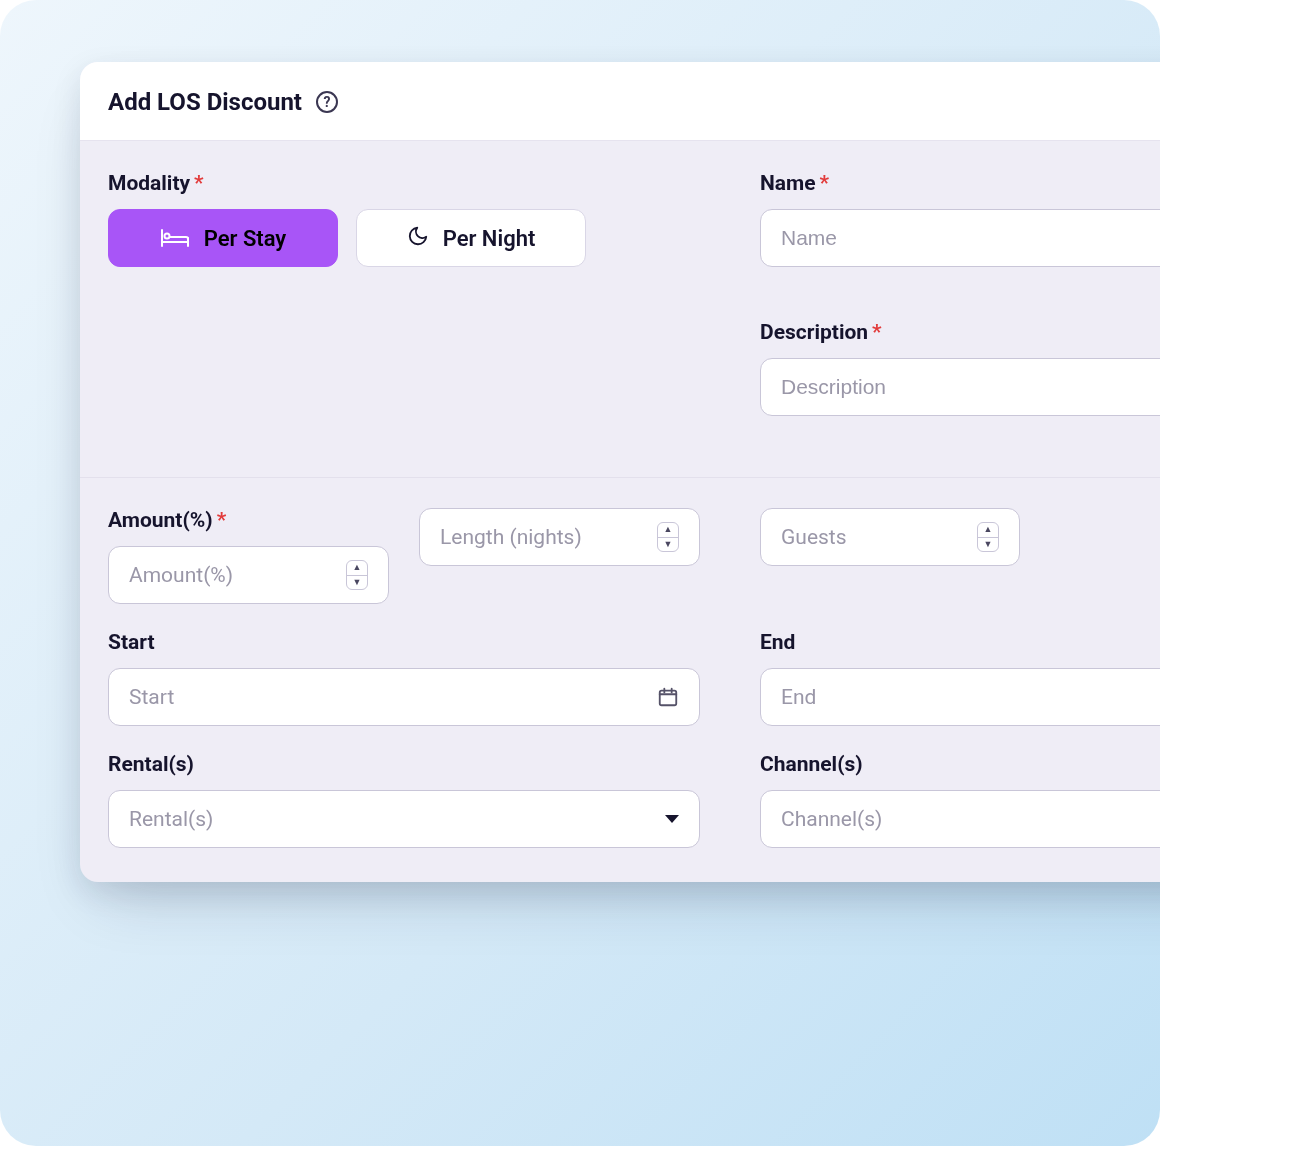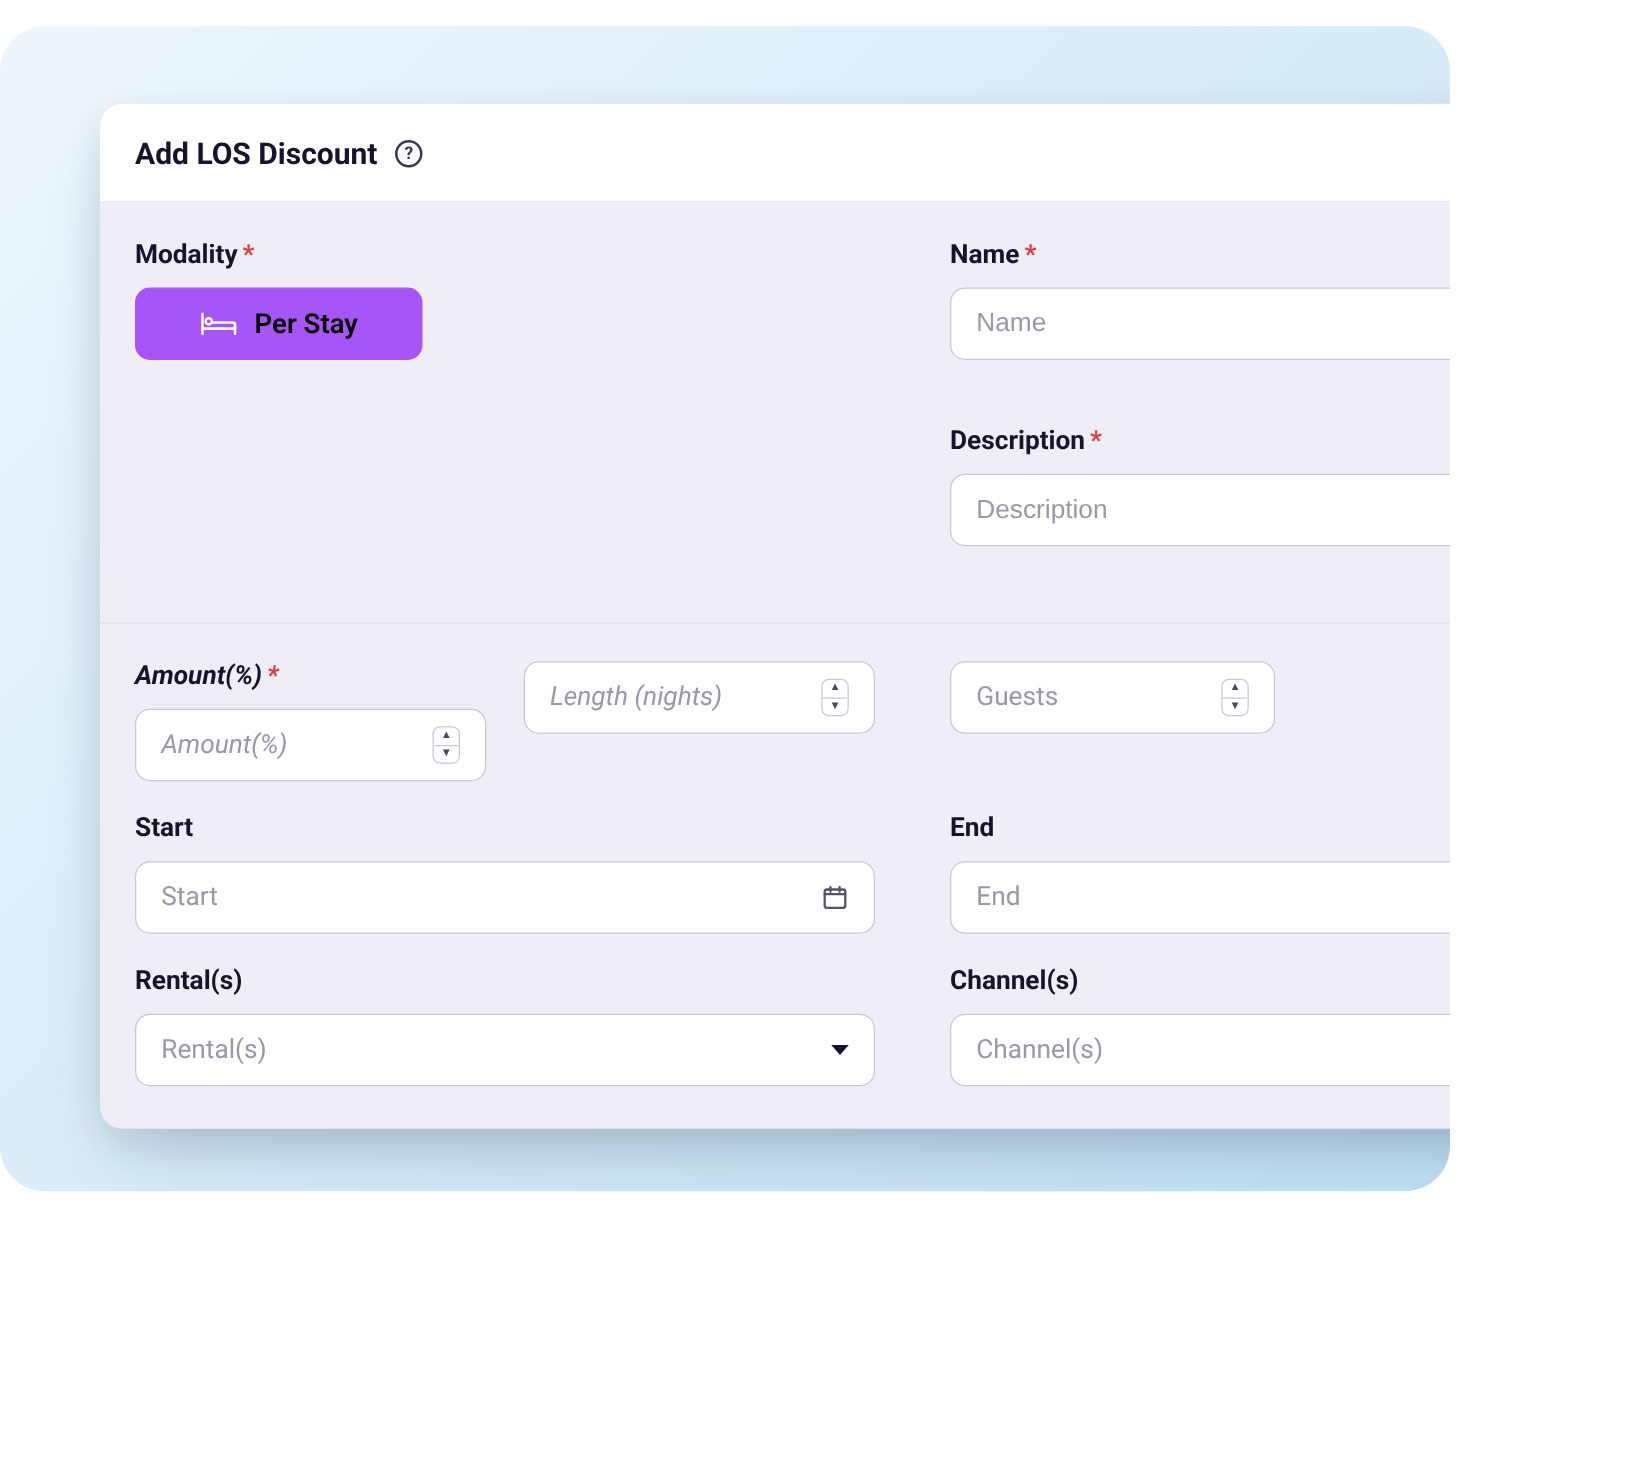--- a/index.html
+++ b/index.html
@@ -3,26 +3,25 @@
 <meta charset="utf-8">
 <style>
   * { box-sizing: border-box; margin: 0; padding: 0; }
   html, body { width: 1300px; height: 1172px; }
   body {
     font-family: -apple-system, BlinkMacSystemFont, "Segoe UI", Roboto, "Helvetica Neue", Arial, sans-serif;
     background: #fff;
   }
   .backdrop {
     width: 1160px;
-    height: 932px;
+    height: 1146px;
     background: linear-gradient(135deg, #eef6fc 0%, #d4e9f7 60%, #bfe0f5 100%);
     border-radius: 36px;
     position: relative;
     overflow: hidden;
-    margin-top: 21px;
   }
   .modal {
     position: absolute;
     left: 80px;
     top: 62px;
     width: 1300px;
     background: #efedf6;
     border-radius: 18px;
     box-shadow: 0 30px 60px -20px rgba(20,30,60,0.20), 0 10px 30px rgba(20,30,60,0.10);
     overflow: hidden;
@@ -147,21 +146,21 @@
     line-height:1;
   }
   .stepper div:first-child { border-bottom: 1px solid #c9c6d8; }
 
   .date-input { justify-content: space-between; cursor: pointer; }
   .cal-icon { width: 22px; height: 22px; color:#555268; }
 
   .select-like { justify-content: space-between; cursor: pointer; }
   .caret { width: 0; height: 0; border-left: 7px solid transparent; border-right: 7px solid transparent; border-top: 8px solid #16142d; }
 
-  .inner-row { display: flex; gap: 30px; font-style: italic; }
+  .inner-row { display: flex; gap: 30px; }
   .inner-row > * { flex: 1; min-width: 0; }
 </style>
 </head>
 <body>
 
 <div class="backdrop">
   <div class="modal">
 
     <div class="modal-header">
       <span class="modal-title">Add LOS Discount</span>
@@ -183,20 +182,28 @@
                   <svg width="30" height="22" viewBox="0 0 30 22" fill="none" stroke="#ffffff" stroke-width="2" stroke-linecap="round" stroke-linejoin="round">
                     <path d="M2 3v16"></path>
                       <path d="M2 15h26"></path>
                       <path d="M28 11v8"></path>
                     <path d="M10 10h16a2 2 0 0 1 2 2v3H2"></path>
                     <circle cx="7" cy="9" r="2.5"></circle>
                   </svg>
                 </span>
                 <span>Per Stay</span>
               </div>
+              <div class="seg-btn">
+                <span class="moon-icon">
+                  <svg width="22" height="22" viewBox="0 0 24 24" fill="none" stroke="#16142d" stroke-width="2" stroke-linecap="round" stroke-linejoin="round">
+                    <path d="M21 12.8A9 9 0 1 1 11.2 3a7 7 0 0 0 9.8 9.8z"></path>
+                  </svg>
+                </span>
+                <span>Per Night</span>
+              </div>
             </div>
           </div>
         </div>
 
         <div class="col">
 
           <div class="field">
             <span class="label">
               <span>Name</span><span class="req">*</span>
             </span>

